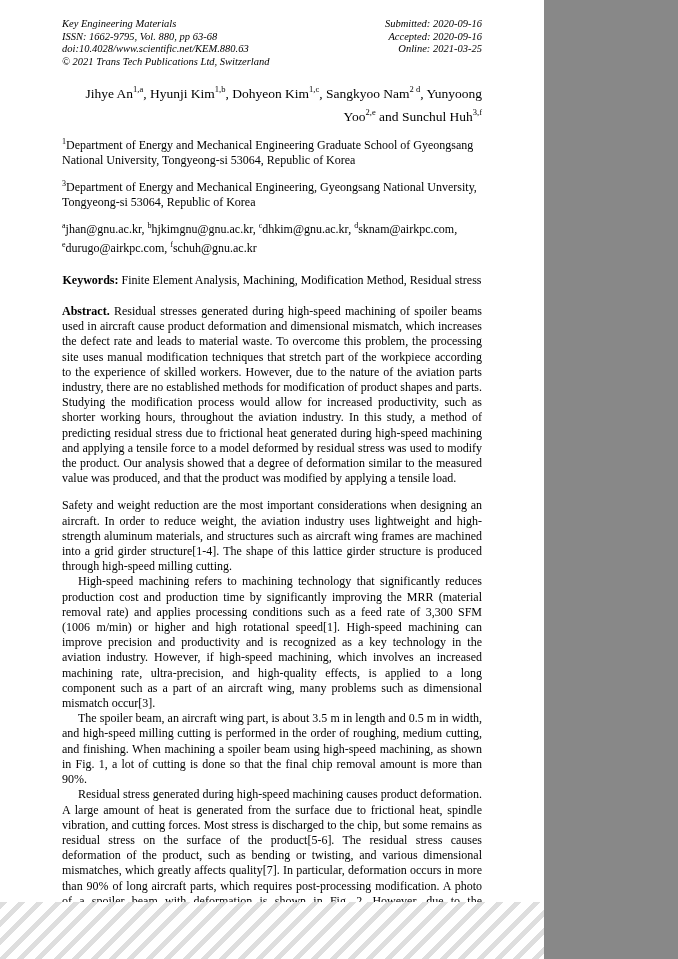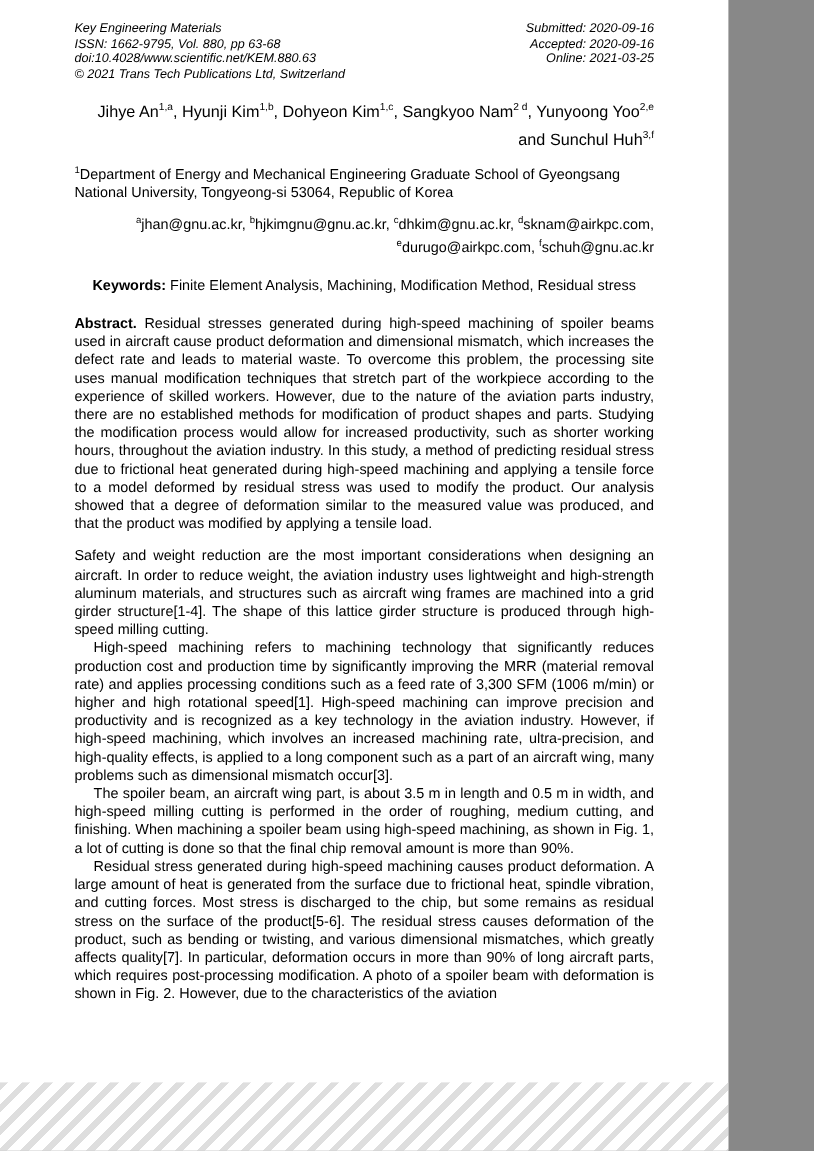--- a/index.html
+++ b/index.html
@@ -2,25 +2,25 @@
 <html><head>
 <meta charset="utf-8">
 <style>
   html, body {
     margin: 0;
     padding: 0;
     background: #888;
   }
   .page {
     position: relative;
-    width: 607px;
+    width: 544px;
     height: 959px;
     background: #ffffff;
     overflow: hidden;
-    font-family: Liberation Sans, sans-serif;
+    font-family: Liberation Serif, serif;
     color: #000000;
   }
   .content {
     padding: 18px 62px 0 62px;
   }
   
   .header {
     display: flex;
     justify-content: space-between;
     font-style: italic;
@@ -50,21 +50,21 @@
   .affiliations {
     margin-top: 9px;
     text-align: left;
     font-size: 12px;
     line-height: 15px;
   }
   .affiliations p { margin: 0 0 8px 0; }
   .affiliations sup, .emails sup { font-size: 8px; }
   
   .emails {
-    text-align: right;
+    text-align: left;
     font-size: 12px;
     line-height: 15px;
     margin-top: 2px;
   }
   
   .keywords {
     margin-top: 17px;
     font-size: 12px;
     line-height: 15px;
     text-align: center;
@@ -120,20 +120,21 @@
         <div>Accepted: 2020-09-16</div>
         <div>Online: 2021-03-25</div>
       </div>
     </div>
 
 
     <div class="authors"><span></span><span>Jihye An</span><sup>1,a</sup><span>, </span><span>Hyunji Kim</span><sup>1,b</sup><span>, </span><span>Dohyeon Kim</span><sup>1,c</sup><span>, </span><span>Sangkyoo Nam</span><sup>2 d</sup><span>, </span><span>Yunyoong Yoo</span><sup>2,e</sup><span> and </span><span>Sunchul Huh</span><sup>3,f</sup></div>
 
     <div class="affiliations">
       <p><sup>1</sup><span>Department of Energy and Mechanical Engineering Graduate School of Gyeongsang National University, Tongyeong-si 53064, Republic of Korea</span></p>
+      <p><sup>3</sup><span>Department of Energy and Mechanical Engineering, Gyeongsang National Unversity, Tongyeong-si 53064, Republic of Korea</span></p>
     </div>
 
     <div class="emails">
       <span><sup>a</sup><span>jhan@gnu.ac.kr,</span></span>
       <span><sup>b</sup><span>hjkimgnu@gnu.ac.kr,</span></span>
       <span><sup>c</sup><span>dhkim@gnu.ac.kr,</span></span>
       <span><sup>d</sup><span>sknam@airkpc.com,</span></span>
       <span><sup>e</sup><span>durugo@airkpc.com,</span></span>
       <span><sup>f</sup><span>schuh@gnu.ac.kr</span></span>
     </div>

